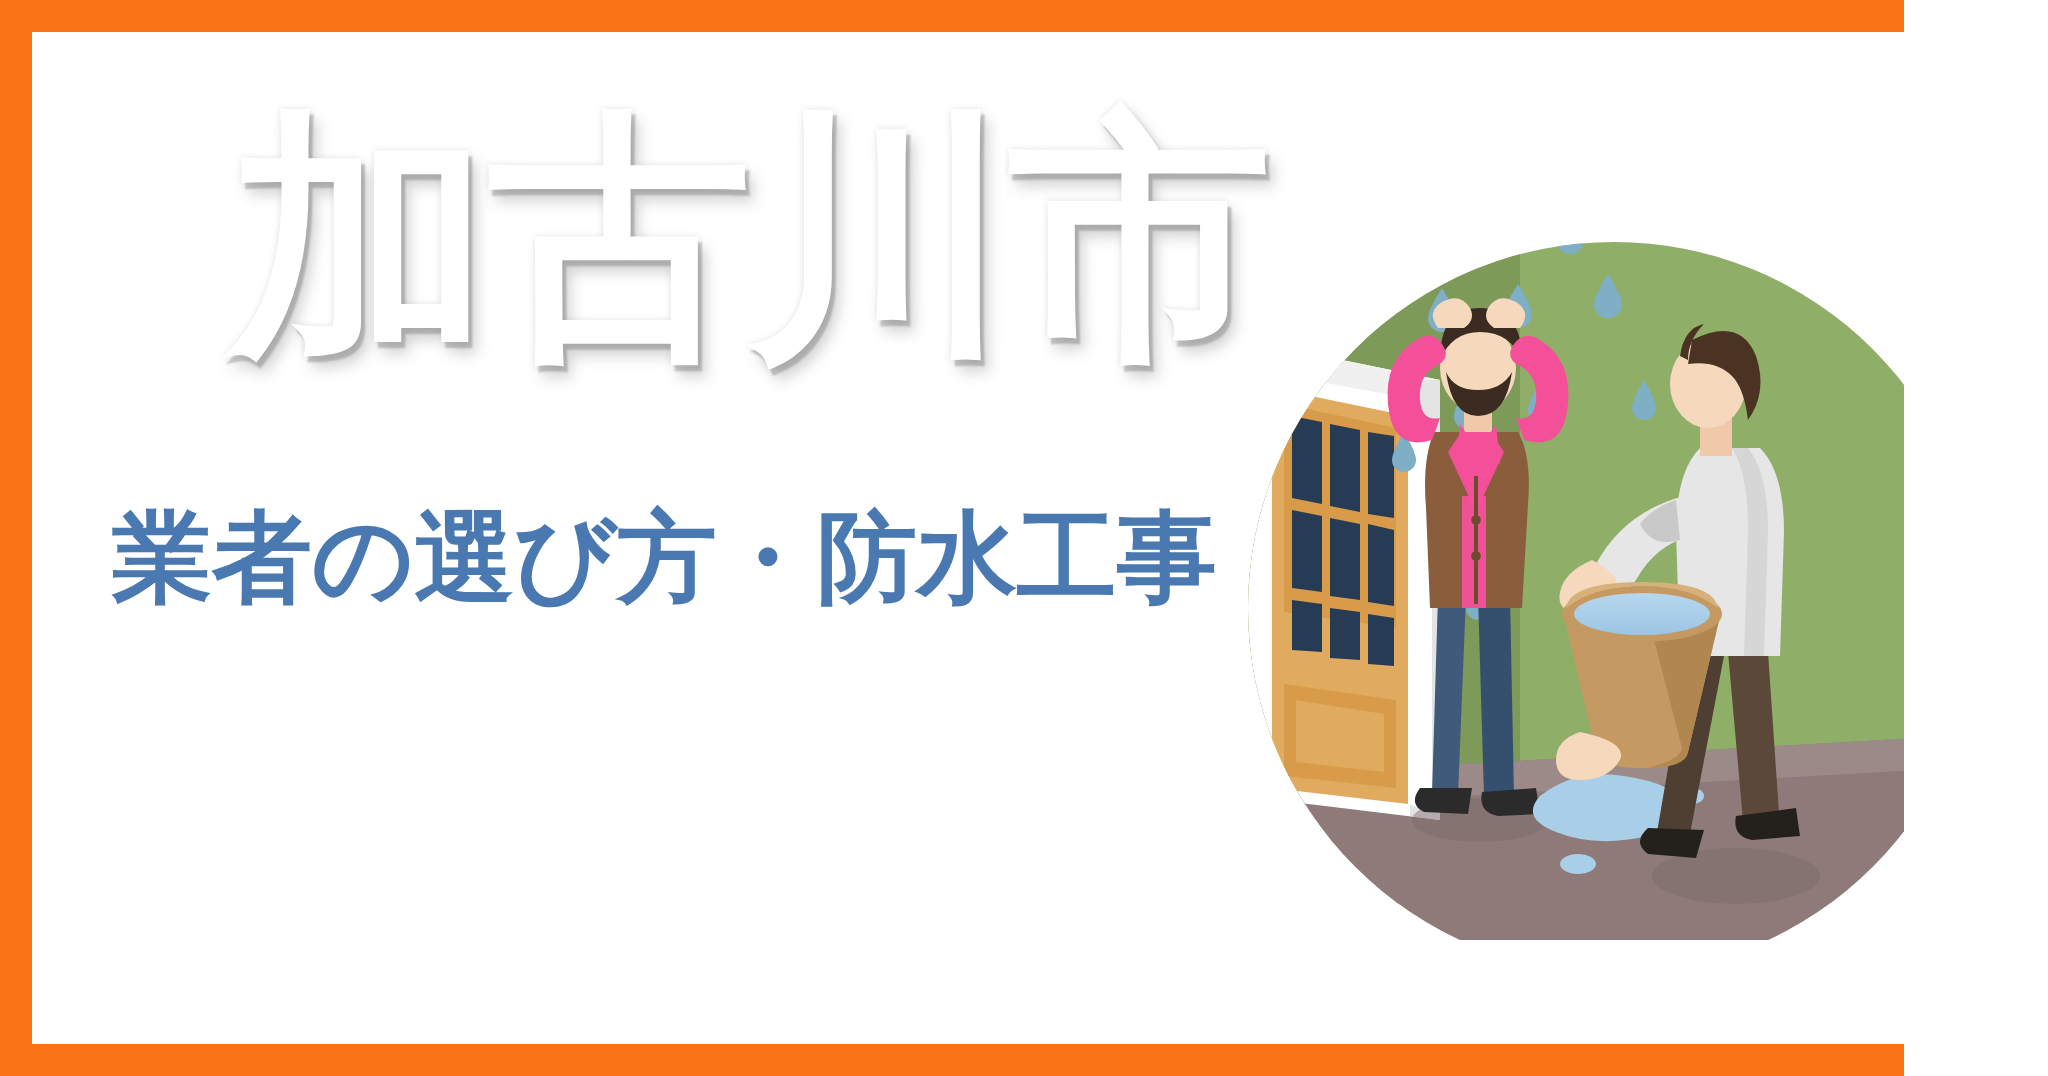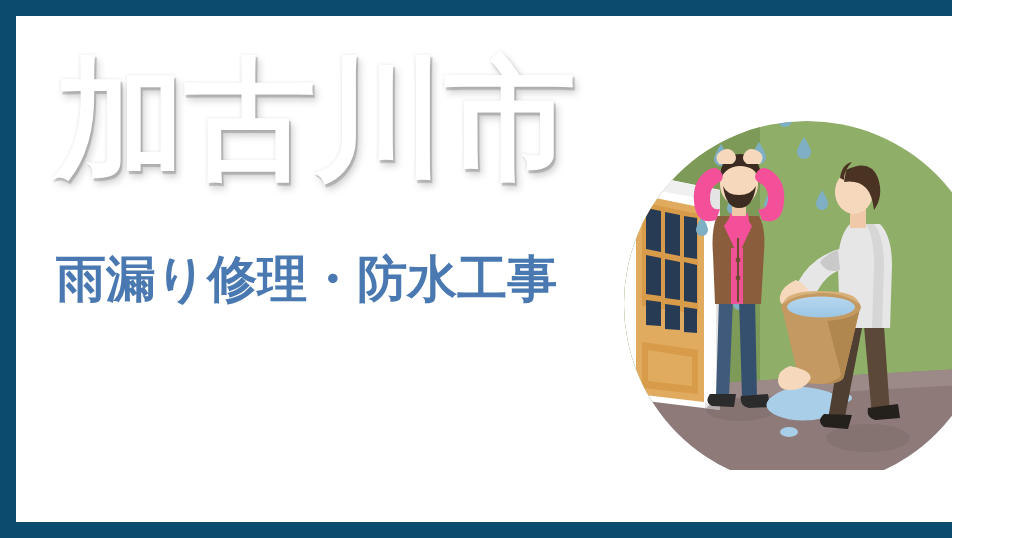--- a/index.html
+++ b/index.html
@@ -9,22 +9,23 @@
   }
   body {
     font-family: "Liberation Sans", "DejaVu Sans", sans-serif;
   }
 
   #banner {
     position: relative;
     width: 952px;
     height: 538px;
     box-sizing: border-box;
-    background: #0c4a6e;
+    background: #f97316;
     overflow: hidden;
+    text-align: center;
   }
 
   
   #card {
     position: absolute;
     left: 16px;
     top: 16px;
     width: 992px;
     height: 506px;
     box-sizing: border-box;
@@ -96,21 +97,21 @@
 </style>
 </head>
 <body>
 
 <div id="banner">
   <div id="card">
 
     <div id="text-block">
       <div class="title-main">加古川市</div>
 
-      <div class="title-sub1">雨漏り修理・防水工事</div>
+      <div class="title-sub1">業者の選び方・防水工事</div>
 
     </div>
 
     <div id="illustration">
       <svg width="384" height="372" viewBox="0 0 384 372" xmlns="http://www.w3.org/2000/svg">
         <defs>
           <clipPath id="circleClip">
             <circle cx="215" cy="206" r="183"></circle>
           </clipPath>
           <linearGradient id="waterGrad" x1="0" y1="0" x2="0" y2="1">

